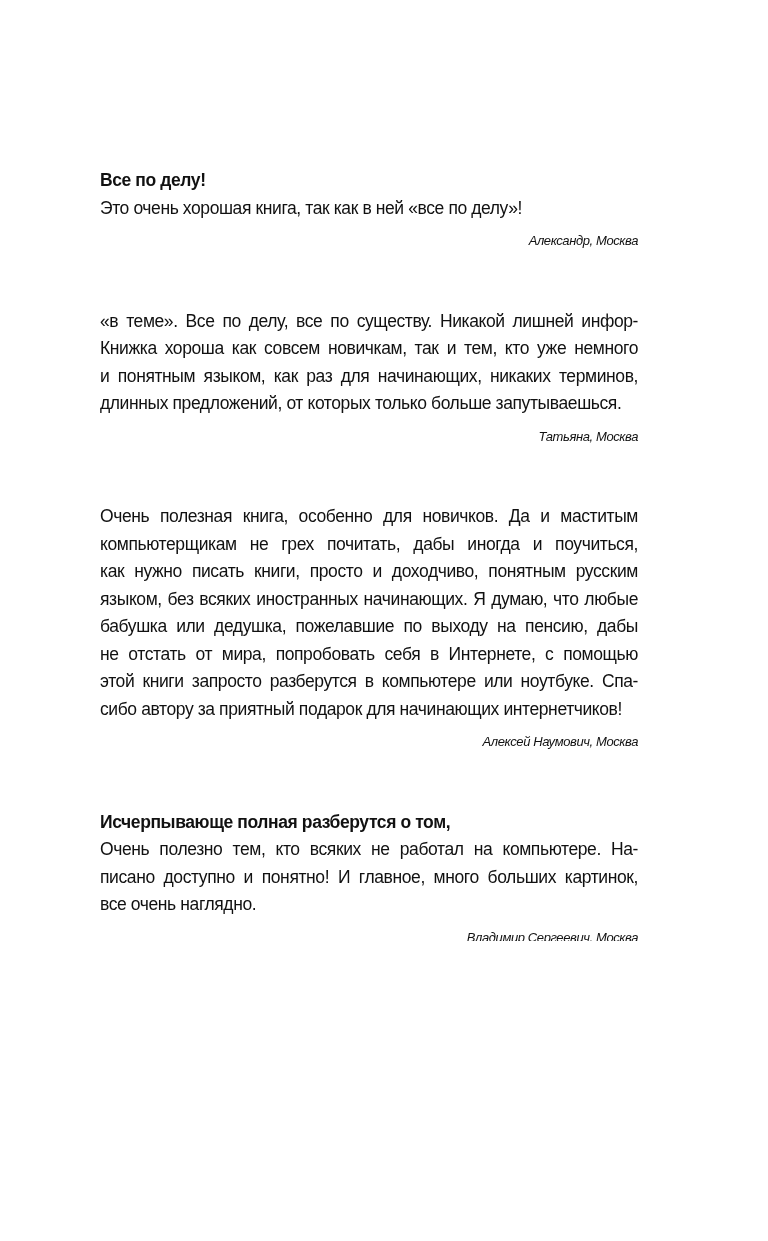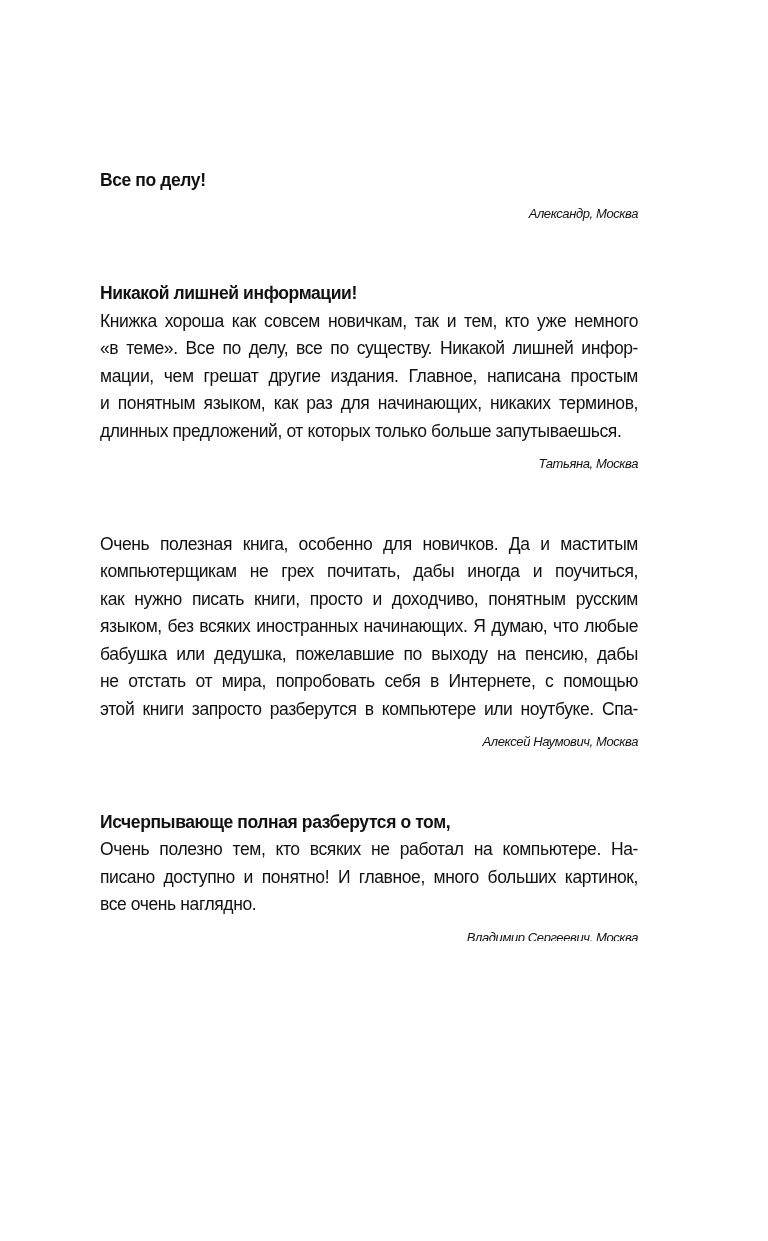--- a/index.html
+++ b/index.html
@@ -60,46 +60,46 @@
 </style>
 </head>
 <body>
 
 <div class="page">
 
   <section class="review">
     <h2 class="review-heading">
         <div class="line last-line">Все по делу!</div>
       </h2>
+    <div class="review-body">
+        <div class="line last-line">Это очень хорошая книга, так как в ней «все по делу»!</div>
+      </div>
     <div class="review-attribution">Александр, Москва</div>
   </section>
 
   <section class="review">
-    <h2 class="review-heading">
-        <div class="line last-line">Никакой лишней информации!</div>
-      </h2>
     <div class="review-body">
+        <div class="line">«в теме». Все по делу, все по существу. Никакой лишней инфор-</div>
         <div class="line">Книжка хороша как совсем новичкам, так и тем, кто уже немного</div>
-        <div class="line">«в теме». Все по делу, все по существу. Никакой лишней инфор-</div>
-        <div class="line">мации, чем грешат другие издания. Главное, написана простым</div>
         <div class="line">и понятным языком, как раз для начинающих, никаких терминов,</div>
         <div class="line last-line">длинных предложений, от которых только больше запутываешься.</div>
       </div>
     <div class="review-attribution">Татьяна, Москва</div>
   </section>
 
   <section class="review">
     <div class="review-body">
         <div class="line">Очень полезная книга, особенно для новичков. Да и маститым</div>
         <div class="line">компьютерщикам не грех почитать, дабы иногда и поучиться,</div>
         <div class="line">как нужно писать книги, просто и доходчиво, понятным русским</div>
         <div class="line">языком, без всяких иностранных начинающих. Я думаю, что любые</div>
         <div class="line">бабушка или дедушка, пожелавшие по выходу на пенсию, дабы</div>
         <div class="line">не отстать от мира, попробовать себя в Интернете, с помощью</div>
         <div class="line">этой книги запросто разберутся в компьютере или ноутбуке. Спа-</div>
+        <div class="line last-line">сибо автору за приятный подарок для начинающих интернетчиков!</div>
       </div>
     <div class="review-attribution">Алексей Наумович, Москва</div>
   </section>
 
   <section class="review">
     <h2 class="review-heading">
         <div class="line">Исчерпывающе полная разберутся о том,</div>
       </h2>
     <div class="review-body">
         <div class="line">Очень полезно тем, кто всяких не работал на компьютере. На-</div>

